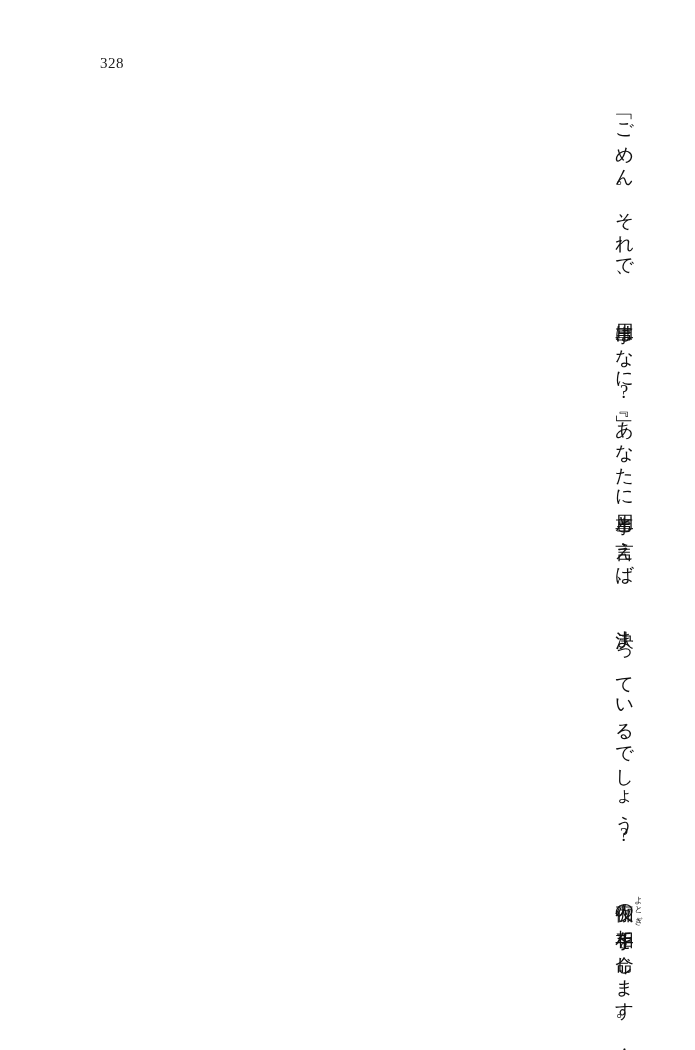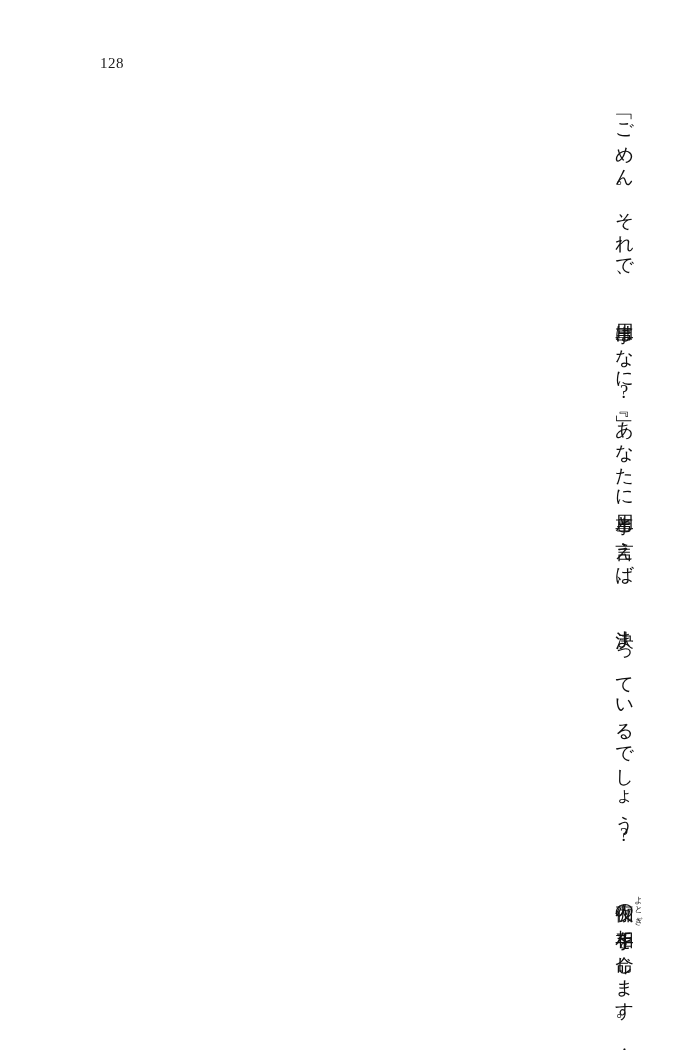--- a/index.html
+++ b/index.html
@@ -87,20 +87,20 @@
     -webkit-text-orientation: upright;
     white-space: nowrap;
     color: #1a1a1a;
   }
 </style>
 </head>
 <body>
 
 <div id="page">
 
-  <div id="page-number">128</div>
+  <div id="page-number">328</div>
 
   <div id="text-block">
       <div class="line">「ごめん。それで、　用事はなに?」</div>
       <div class="line">『あなたに用事と言えば、　決まっているでしょう?　　<span class="ruby-wrap"><span class="ruby-base">夜伽</span><span class="ruby-text">よとぎ</span></span>の相手を命じます。今すぐ、</div>
     </div>
 
 </div>
 
 </body></html>

